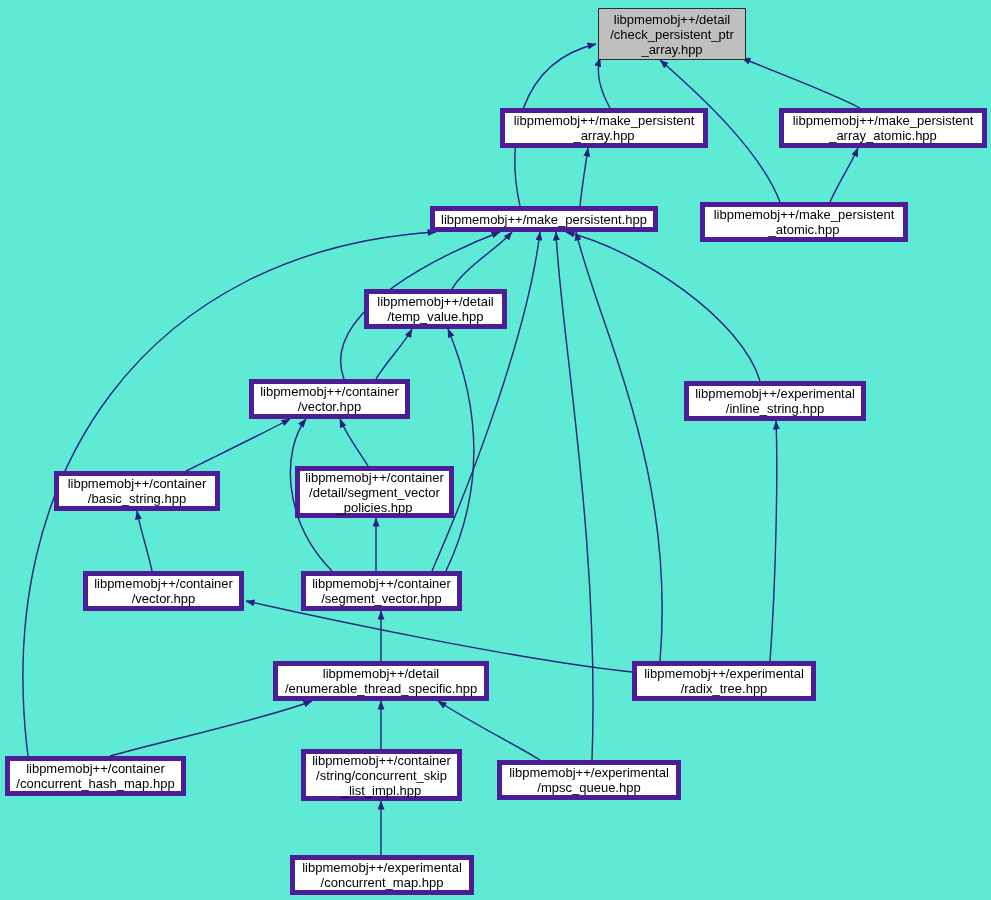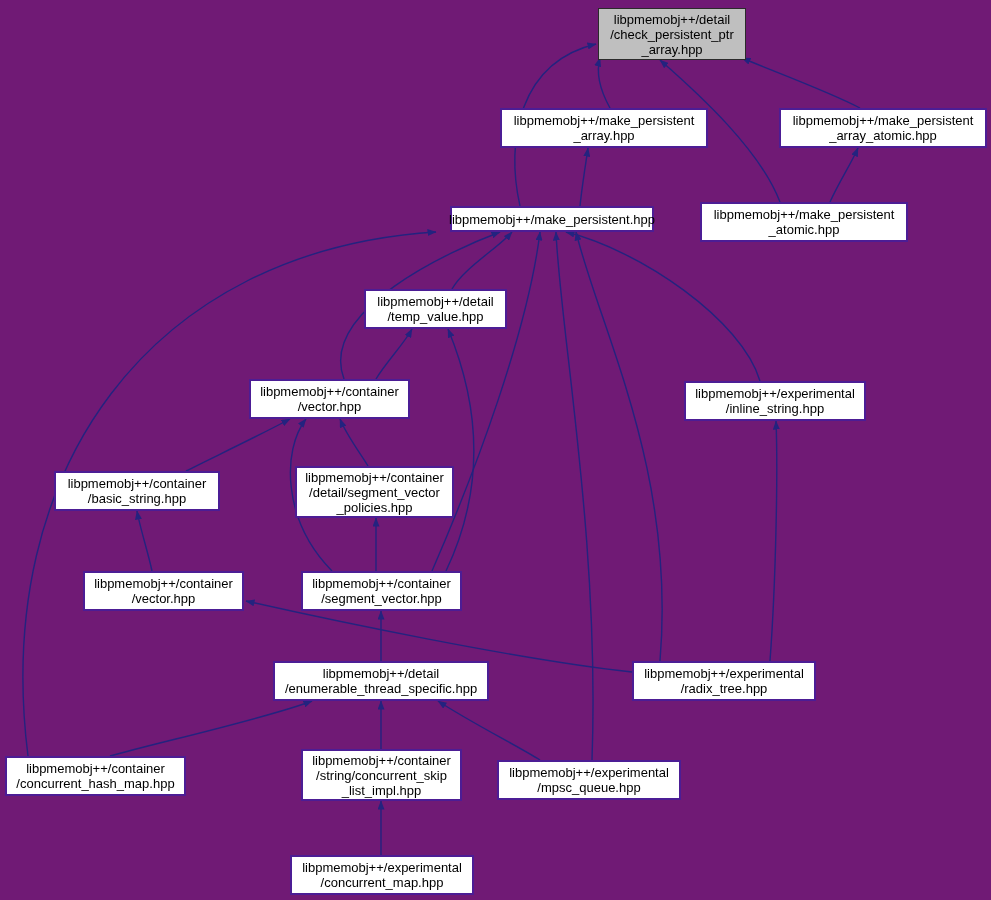--- a/index.html
+++ b/index.html
@@ -5,35 +5,35 @@
 <style>
   html, body {
     margin: 0;
     padding: 0;
     background: #ffffff;
   }
   #canvas {
     position: relative;
     width: 991px;
     height: 900px;
-    background: #701a75;
+    background: #5eead4;
     font-family: "Liberation Sans", sans-serif;
     overflow: hidden;
   }
   #edge-layer {
     position: absolute;
     left: 0;
     top: 0;
     width: 991px;
     height: 900px;
   }
   .node {
     position: absolute;
     box-sizing: border-box;
-    border: 2px solid #4c1d95;
+    border: 5px solid #4c1d95;
     background: #ffffff;
     color: #000000;
     font-size: 13px;
     line-height: 15px;
     display: flex;
     flex-direction: column;
     align-items: center;
     justify-content: center;
     text-align: center;
     white-space: pre;
@@ -83,21 +83,21 @@
         <path d="M 632 672 C 520 660, 330 620, 246 601" marker-end="url(#arrowhead)"></path>
         <path d="M 110 756 C 160 742, 268 718, 312 701" marker-end="url(#arrowhead)"></path>
         <path d="M 381 749 C 381 736, 381 716, 381 701" marker-end="url(#arrowhead)"></path>
         <path d="M 540 760 C 514 744, 470 722, 438 701" marker-end="url(#arrowhead)"></path>
         <path d="M 381 855 C 381 840, 381 820, 381 801" marker-end="url(#arrowhead)"></path>
       </g>
   </svg>
 <div class="node root" style="left: 598px; top: 8px; width: 148px; height: 52px;"><span class="line">libpmemobj++/detail</span><span class="line">/check_persistent_ptr</span><span class="line">_array.hpp</span></div>
     <div class="node" style="left: 500px; top: 108px; width: 208px; height: 40px;"><span class="line">libpmemobj++/make_persistent</span><span class="line">_array.hpp</span></div>
     <div class="node" style="left: 779px; top: 108px; width: 208px; height: 40px;"><span class="line">libpmemobj++/make_persistent</span><span class="line">_array_atomic.hpp</span></div>
-    <div class="node" style="left: 450px; top: 206px; width: 204px; height: 26px;"><span class="line">libpmemobj++/make_persistent.hpp</span></div>
+    <div class="node" style="left: 430px; top: 206px; width: 228px; height: 26px;"><span class="line">libpmemobj++/make_persistent.hpp</span></div>
     <div class="node" style="left: 700px; top: 202px; width: 208px; height: 40px;"><span class="line">libpmemobj++/make_persistent</span><span class="line">_atomic.hpp</span></div>
     <div class="node" style="left: 364px; top: 289px; width: 143px; height: 40px;"><span class="line">libpmemobj++/detail</span><span class="line">/temp_value.hpp</span></div>
     <div class="node" style="left: 249px; top: 379px; width: 161px; height: 40px;"><span class="line">libpmemobj++/container</span><span class="line">/vector.hpp</span></div>
     <div class="node" style="left: 684px; top: 381px; width: 182px; height: 40px;"><span class="line">libpmemobj++/experimental</span><span class="line">/inline_string.hpp</span></div>
     <div class="node" style="left: 54px; top: 471px; width: 166px; height: 40px;"><span class="line">libpmemobj++/container</span><span class="line">/basic_string.hpp</span></div>
     <div class="node" style="left: 295px; top: 466px; width: 159px; height: 52px;"><span class="line">libpmemobj++/container</span><span class="line">/detail/segment_vector</span><span class="line">_policies.hpp</span></div>
     <div class="node" style="left: 83px; top: 571px; width: 161px; height: 40px;"><span class="line">libpmemobj++/container</span><span class="line">/vector.hpp</span></div>
     <div class="node" style="left: 301px; top: 571px; width: 161px; height: 40px;"><span class="line">libpmemobj++/container</span><span class="line">/segment_vector.hpp</span></div>
     <div class="node" style="left: 273px; top: 661px; width: 216px; height: 40px;"><span class="line">libpmemobj++/detail</span><span class="line">/enumerable_thread_specific.hpp</span></div>
     <div class="node" style="left: 632px; top: 661px; width: 184px; height: 40px;"><span class="line">libpmemobj++/experimental</span><span class="line">/radix_tree.hpp</span></div>

